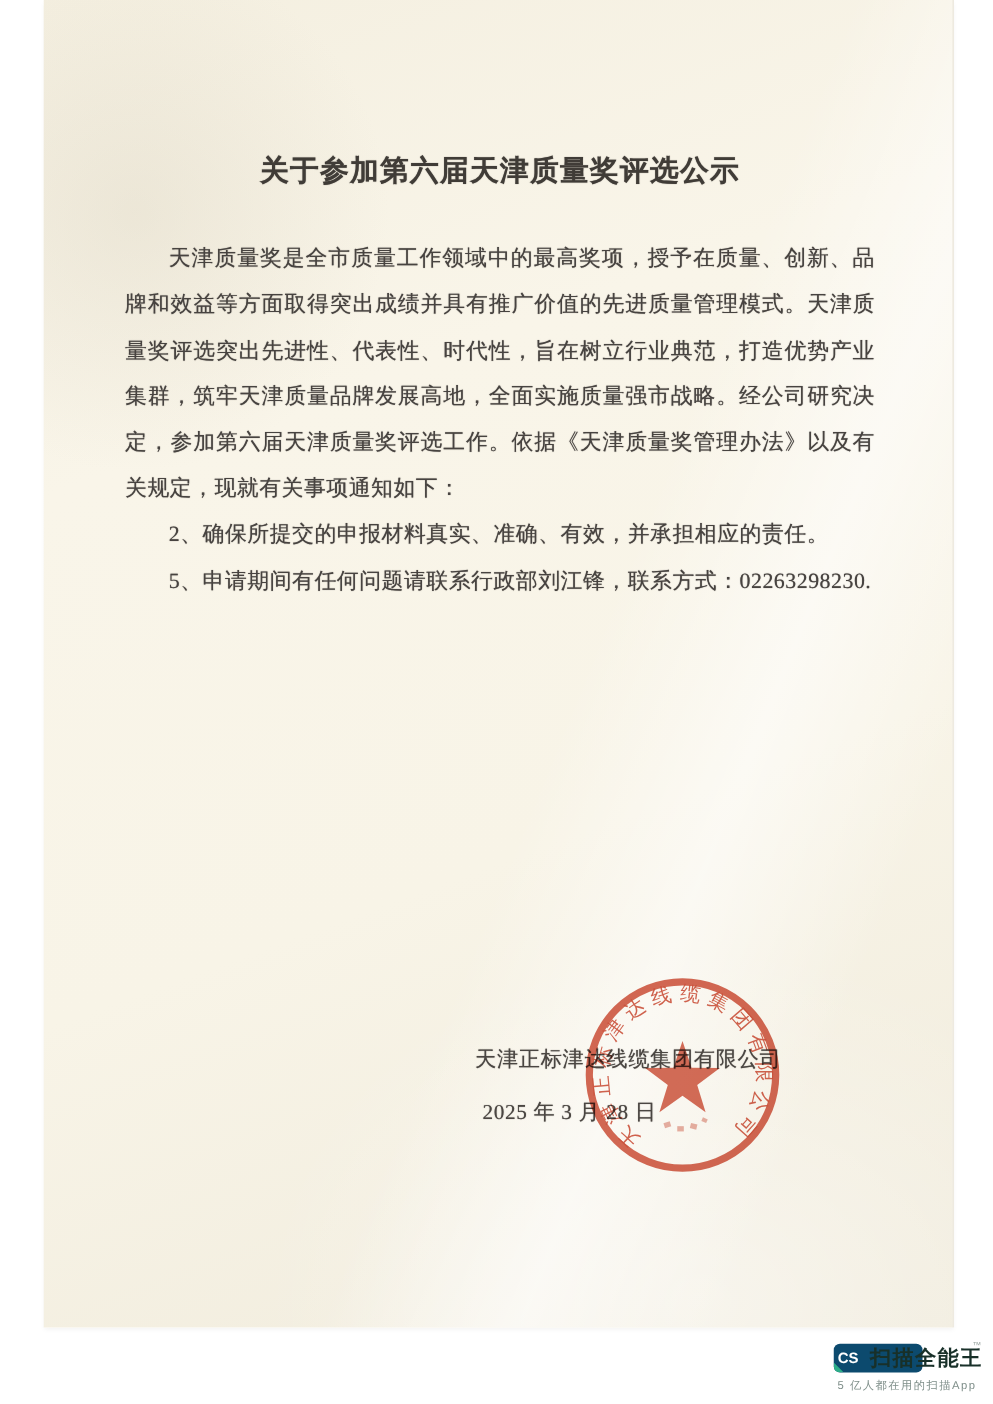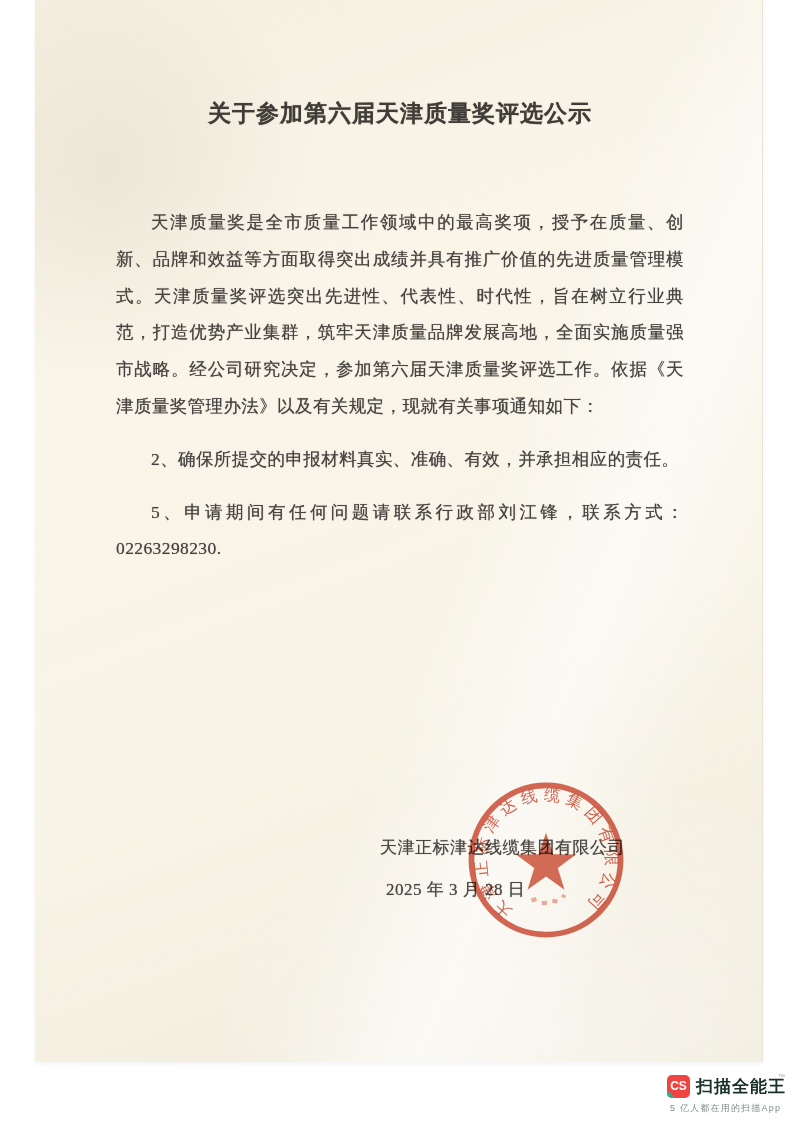--- a/index.html
+++ b/index.html
@@ -12,50 +12,50 @@
     position:absolute;left:35px;top:0;width:727px;height:1062px;
     background:
       radial-gradient(40% 28% at 10% 16%, rgba(212,204,184,0.30), rgba(212,204,184,0) 70%),
       linear-gradient(112deg, rgba(255,255,255,0) 56%, rgba(255,255,255,0.55) 70%, rgba(255,255,255,0) 84%),
       radial-gradient(80% 45% at 72% 98%, rgba(255,255,255,0.45), rgba(255,255,255,0) 60%),
       linear-gradient(160deg, #f4efe0 0%, #f9f5e9 30%, #f8f4e7 62%, #f0ebdc 100%);
     border-right:1px solid #e9e4d6;
     box-shadow:0 2px 4px rgba(0,0,0,0.05);
   }
   .doc-title{
-    position:absolute;left:100px;top:98px;width:600px;
+    position:absolute;left:100px;top:121px;width:600px;
     text-align:center;font-size:23px;font-weight:600;letter-spacing:1px;
     color:#403c37;text-shadow:0 0 0.8px rgba(70,65,60,0.7);
   }
   .doc-body{
     position:absolute;left:100px;top:188px;width:600px;
     font-size:17.5px;line-height:36.8px;letter-spacing:0.4px;
     color:#474340;text-shadow:0 0 0.8px rgba(80,75,70,0.75);
     text-align:justify;
   }
-  .doc-body p{margin:16px;text-indent:2em;}
+  .doc-body p{margin:0;text-indent:2em;}
   .sig-company{
     position:absolute;left:380px;top:836px;
     font-size:17px;letter-spacing:0.5px;color:#4a4642;
     text-shadow:0 0 0.8px rgba(80,75,70,0.75);
   }
   .sig-date{
     position:absolute;left:386px;top:878px;
     font-size:17px;letter-spacing:0.5px;color:#4a4642;
     text-shadow:0 0 0.8px rgba(80,75,70,0.75);
   }
   .seal{
     position:absolute;left:462px;top:776px;width:168px;height:168px;
     mix-blend-mode:multiply;opacity:0.92;
   }
   .cam-badge{position:absolute;left:650px;top:1072px;width:140px;height:46px;
     font-family:"Liberation Sans","DejaVu Sans",sans-serif;}
   .cs-icon{
     position:absolute;left:17px;top:3px;width:23px;height:23px;
-    background:#ef4444;border-radius:5px;
+    background:#0c4a6e;border-radius:5px;padding-left:48px;
   }
   .cs-icon::after{
     content:"";position:absolute;left:0;bottom:0;width:0;height:0;
     border-bottom:8px solid #2cae88;border-right:8px solid transparent;
     border-bottom-left-radius:5px;
   }
   .cs-icon span{
     position:absolute;left:0;top:0;width:23px;height:23px;line-height:23px;
     text-align:center;color:#fff;font-weight:700;font-size:12px;
   }

